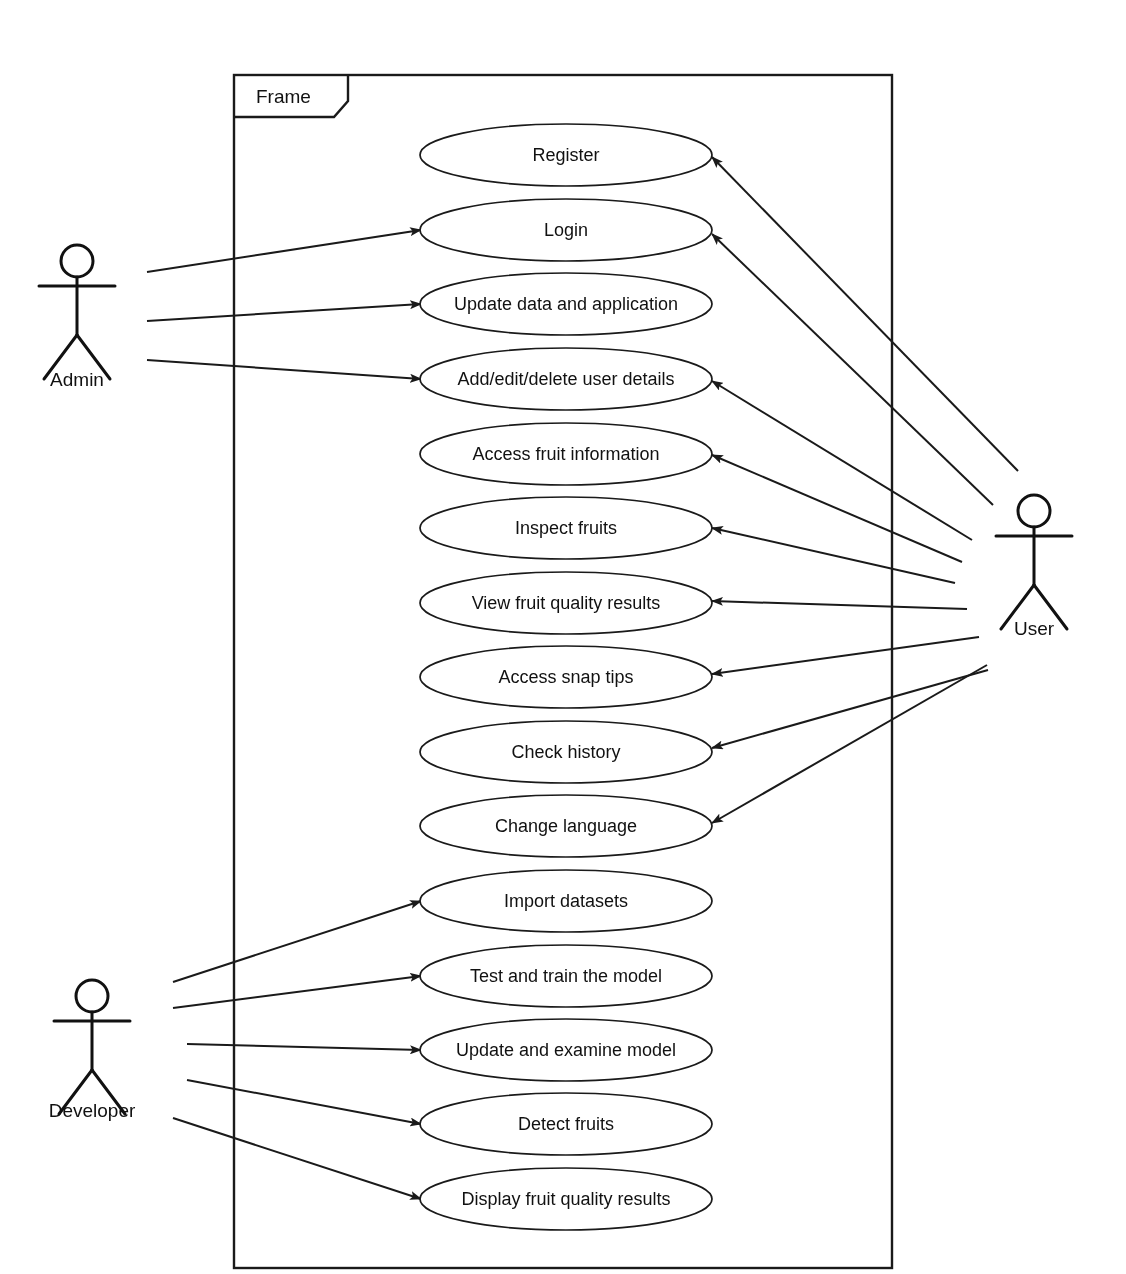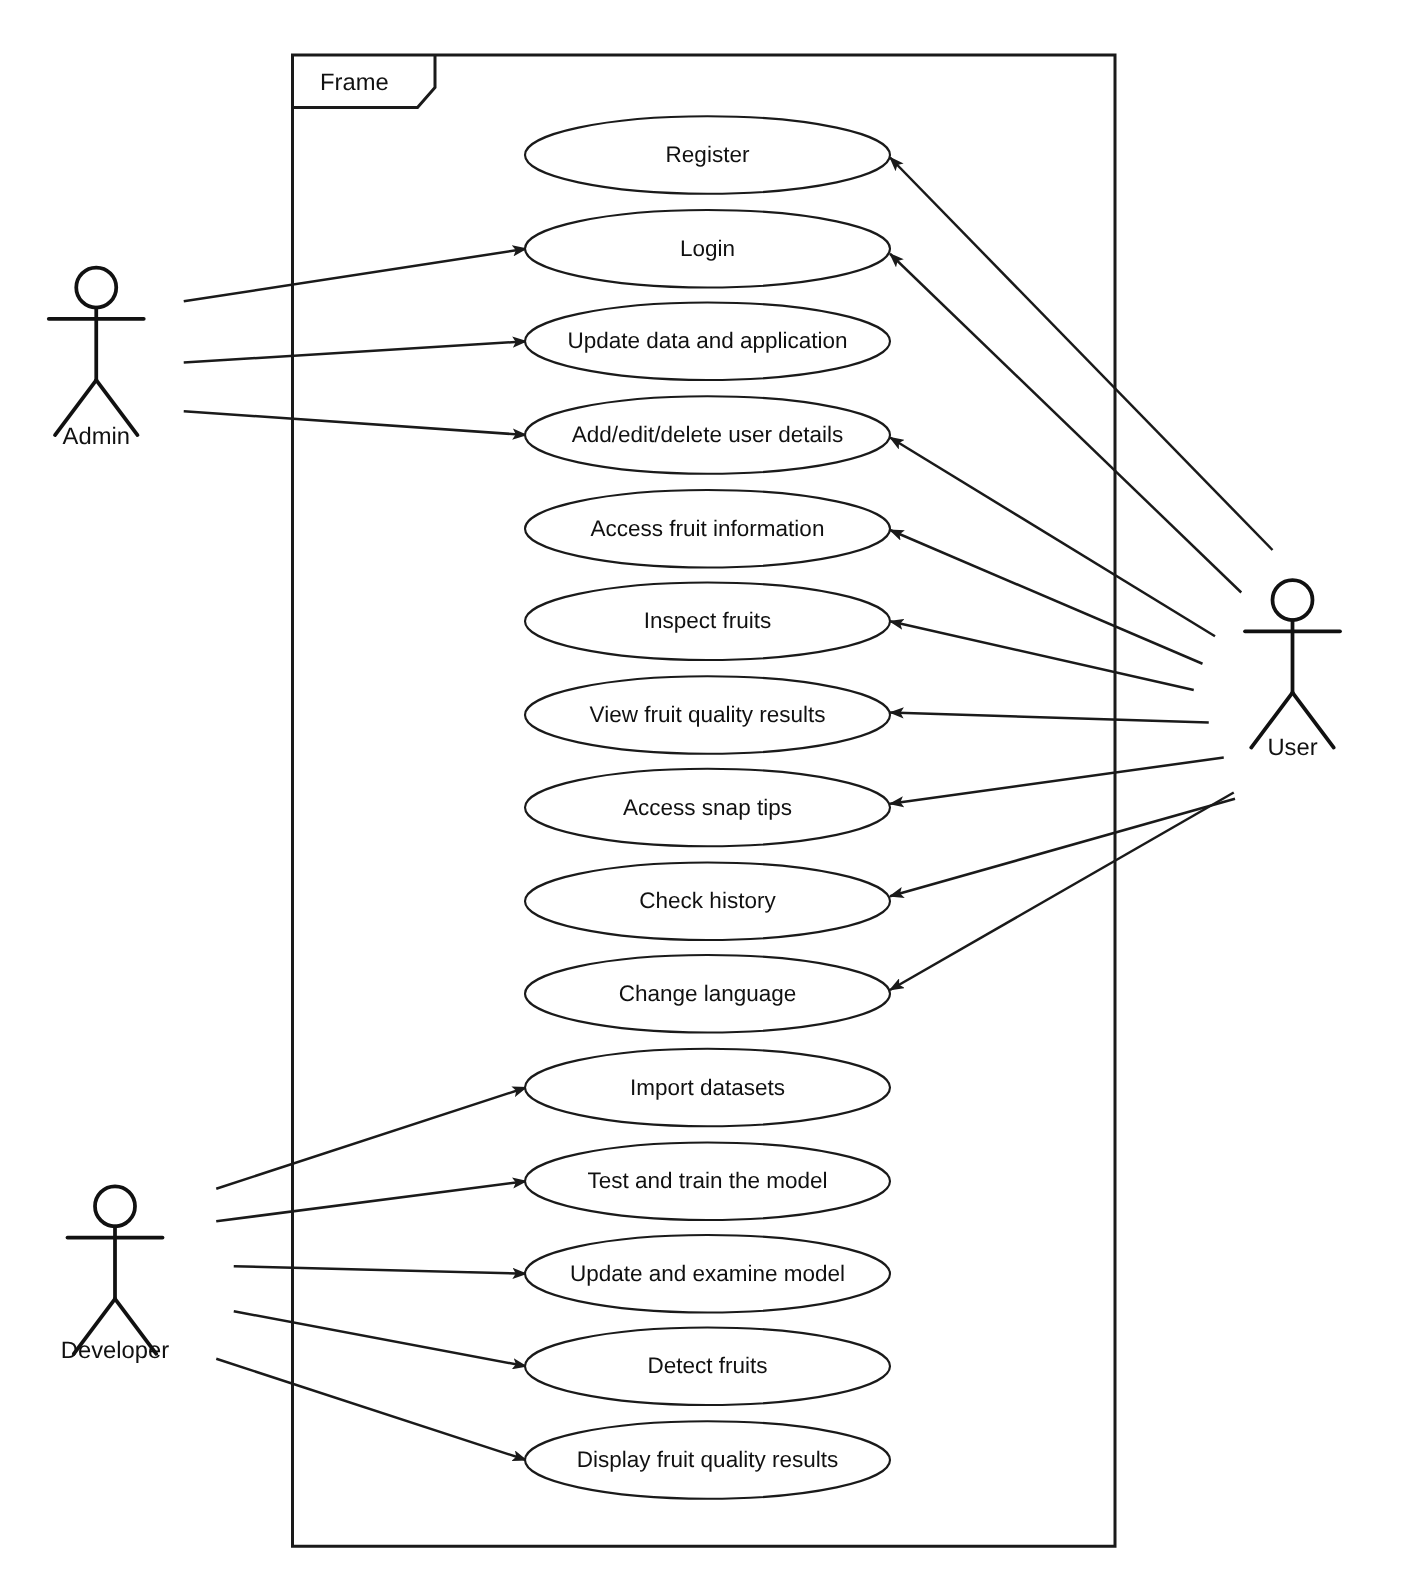--- a/index.html
+++ b/index.html
@@ -10,20 +10,21 @@
   body {
     width: 1126px;
     height: 1274px;
     font-family: "Liberation Sans", sans-serif;
     overflow: hidden;
   }
   #diagram-root {
     position: relative;
     width: 1126px;
     height: 1162px;
+    margin-top: 31px;
   }
   svg#usecase-svg {
     display: block;
     width: 1126px;
     height: 1274px;
   }
   .frame-border {
     fill: none;
     stroke: #1a1a1a;
     stroke-width: 2.4;

